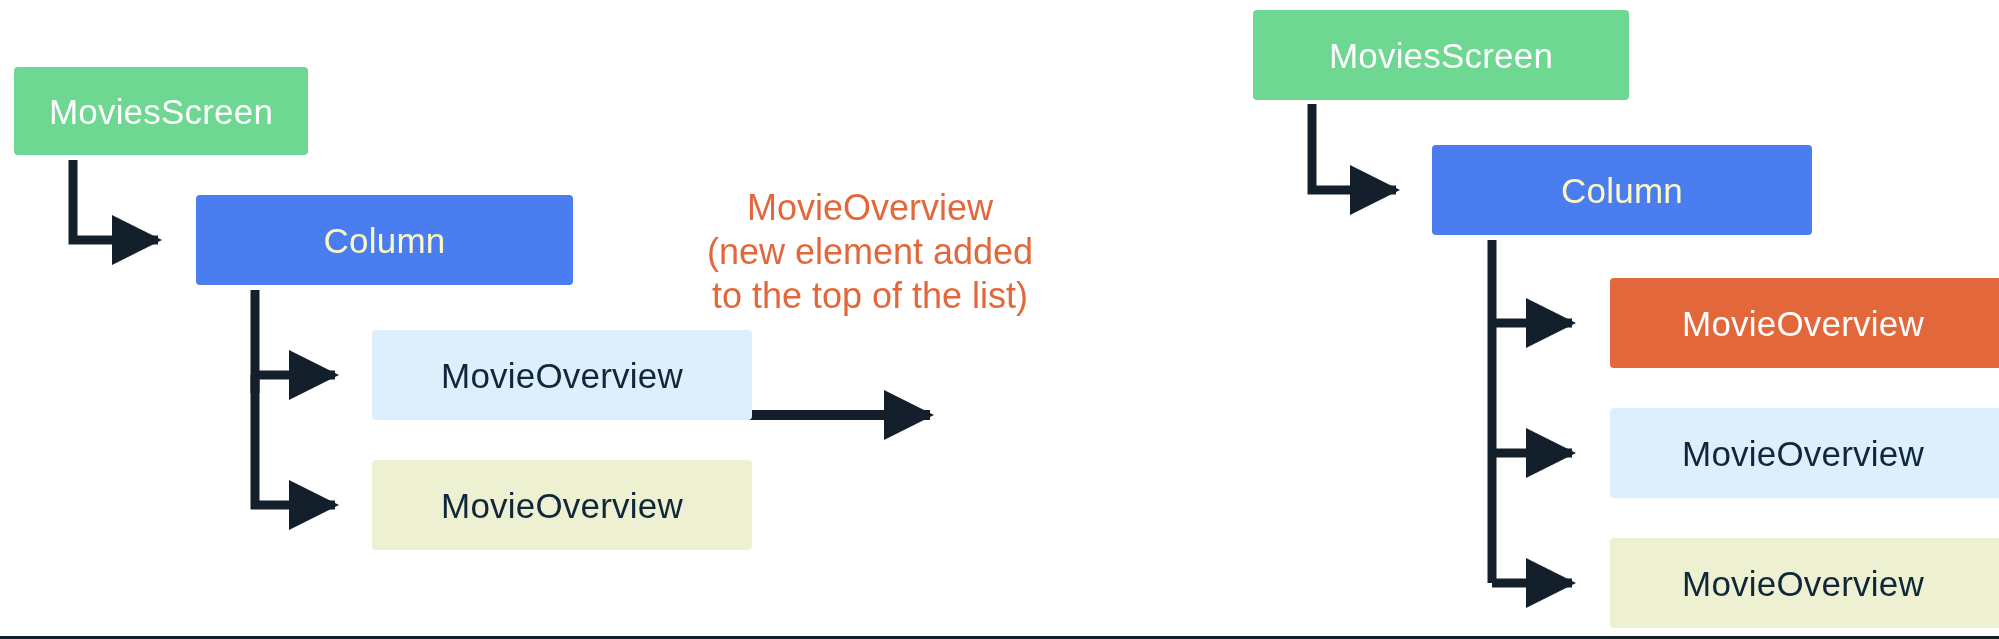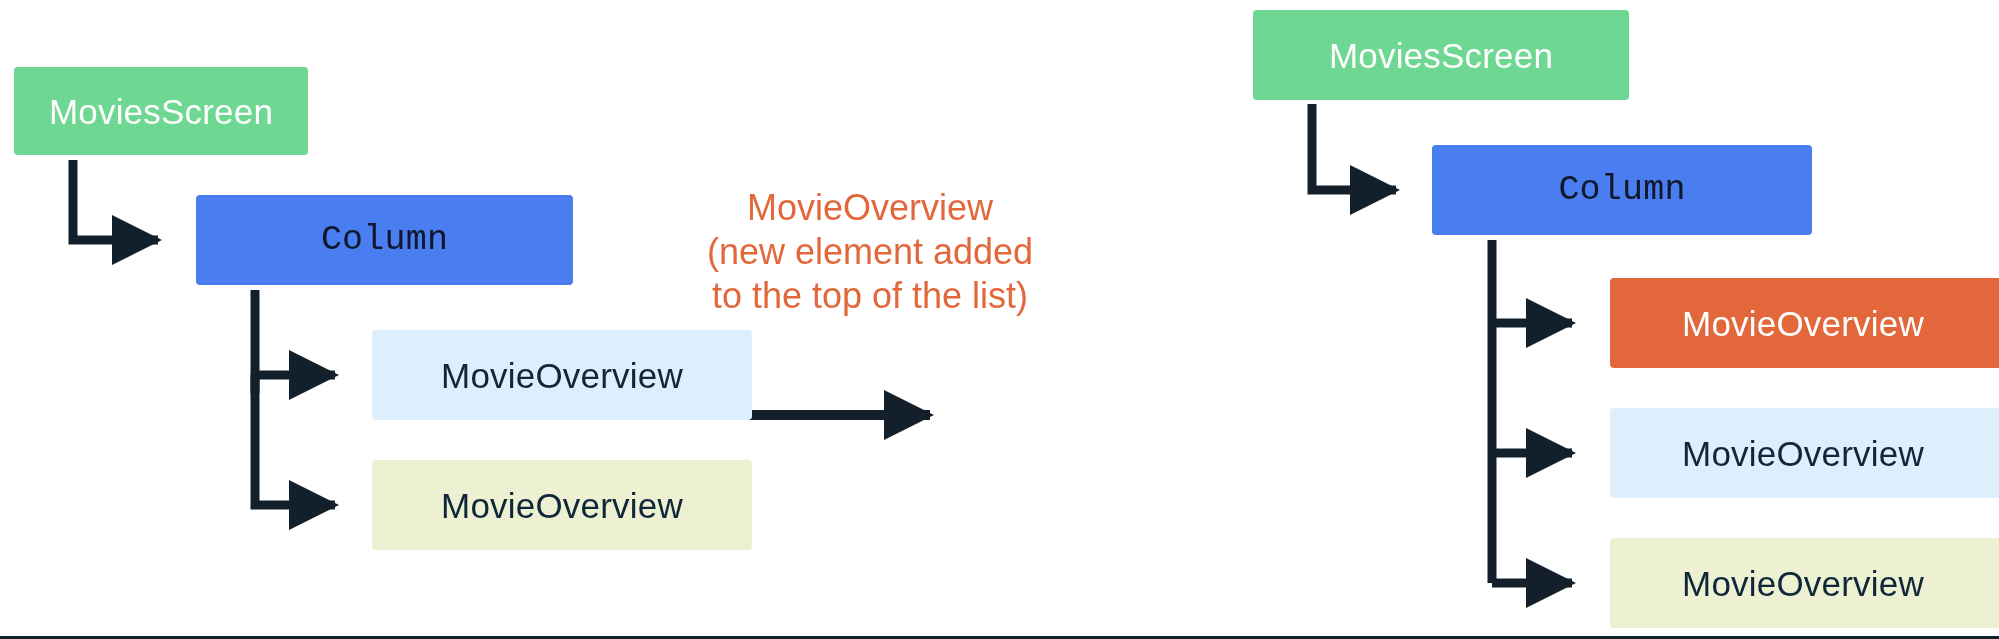--- a/index.html
+++ b/index.html
@@ -19,21 +19,21 @@
     display:flex;
     align-items:center;
     justify-content:center;
     font-size:35px;
     line-height:1;
     letter-spacing:0.2px;
     white-space:nowrap;
     user-select:none;
   }
   .node.green   {background:#6ed792;color:#ffffff;}
-  .node.blue    {background:#4a7ef0;color:#0f172a;font-family:Liberation Mono, monospace;}
+  .node.blue    {background:#4a7ef0;color:#fef9c3;}
   .node.orange  {background:#e2683c;color:#ffffff;}
   .node.lblue   {background:#ddeefc;color:#10263a;}
   .node.lyellow {background:#edf1d2;color:#10263a;}
 
   
   #wires{
     position:absolute;left:0;top:0;width:1999px;height:639px;
     pointer-events:none;
   }
 

